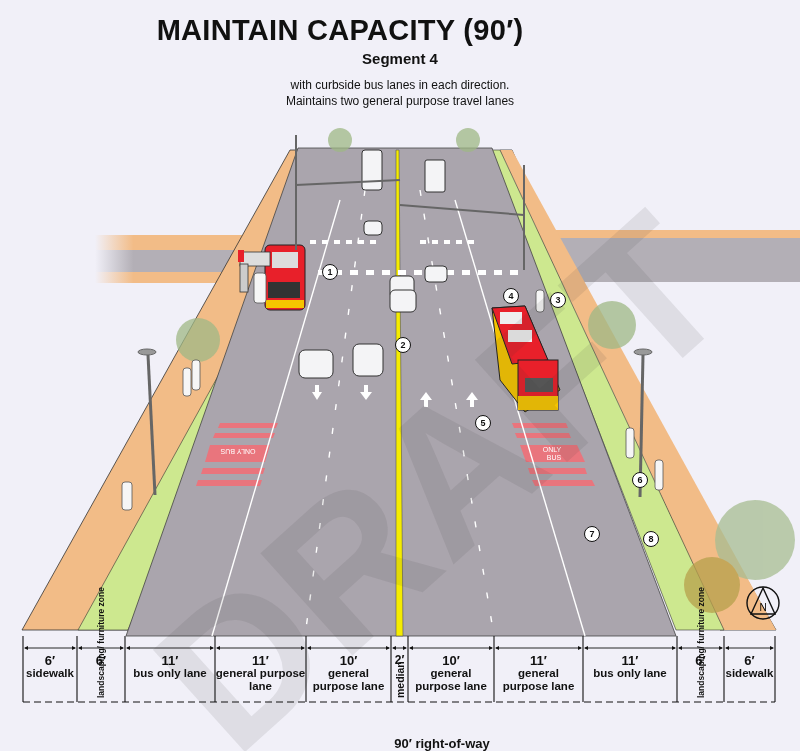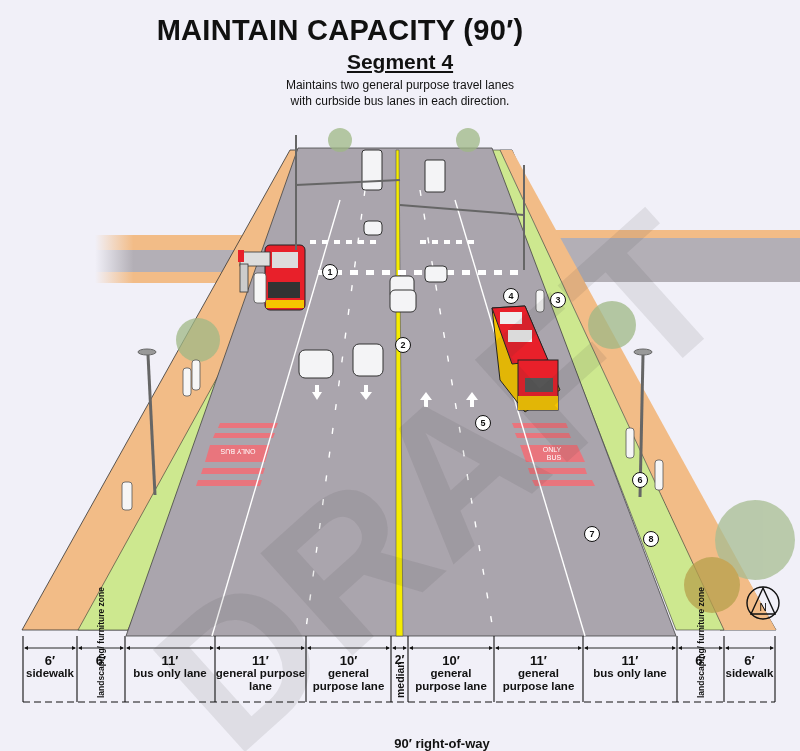--- a/index.html
+++ b/index.html
@@ -5,21 +5,21 @@
     html, body { margin: 0; padding: 0; }
     body {
       width: 800px; height: 751px; overflow: hidden;
       background: #f1f0f8;
       font-family: "Liberation Sans", "DejaVu Sans", sans-serif;
       color: #111;
       position: relative;
     }
     .header { position: absolute; left: 0; top: 0; width: 800px; text-align: center; }
     .title { position: absolute; left: 0; width: 680px; top: 14px; font-size: 29px; font-weight: 700; letter-spacing: 0.3px; }
-    .subtitle { position: absolute; left: 0; width: 800px; top: 50px; font-size: 21px; font-weight: 700; text-decoration: underline; }
+    .subtitle { position: absolute; left: 0; width: 800px; top: 50px; font-size: 15px; font-weight: 700; }
     .desc { position: absolute; left: 250px; width: 300px; top: 77px; font-size: 12px; line-height: 16px; }
 
     #scene { position: absolute; left: 0; top: 0; width: 800px; height: 751px; }
 
     .callout {
       position: absolute; width: 14px; height: 14px; border-radius: 50%;
       background: #fff; border: 1.5px solid #111; font-size: 9px; font-weight: 700;
       text-align: center; line-height: 14px; transform: translate(-50%, -50%);
     }
 
@@ -210,22 +210,22 @@
     <rect x="655" y="460" width="8" height="30" rx="3"></rect>
   </g>
 
   <text x="420" y="560" font-size="200" font-weight="700" fill="#3a3a3a" fill-opacity="0.10" text-anchor="middle" transform="rotate(-42 420 460)">DRAFT</text>
 </svg>
 
 <div class="header">
   <div class="title">MAINTAIN CAPACITY (90′)</div>
   <div class="subtitle">Segment 4</div>
   <div class="desc">
+    <div>with curbside bus lanes in each direction.</div>
     <div>Maintains two general purpose travel lanes</div>
-    <div>with curbside bus lanes in each direction.</div>
   </div>
 </div>
 
 <div id="callouts">
     <div class="callout" style="left: 330px; top: 272px;">1</div>
     <div class="callout" style="left: 403px; top: 345px;">2</div>
     <div class="callout" style="left: 558px; top: 300px;">3</div>
     <div class="callout" style="left: 511px; top: 296px;">4</div>
     <div class="callout" style="left: 483px; top: 423px;">5</div>
     <div class="callout" style="left: 640px; top: 480px;">6</div>

